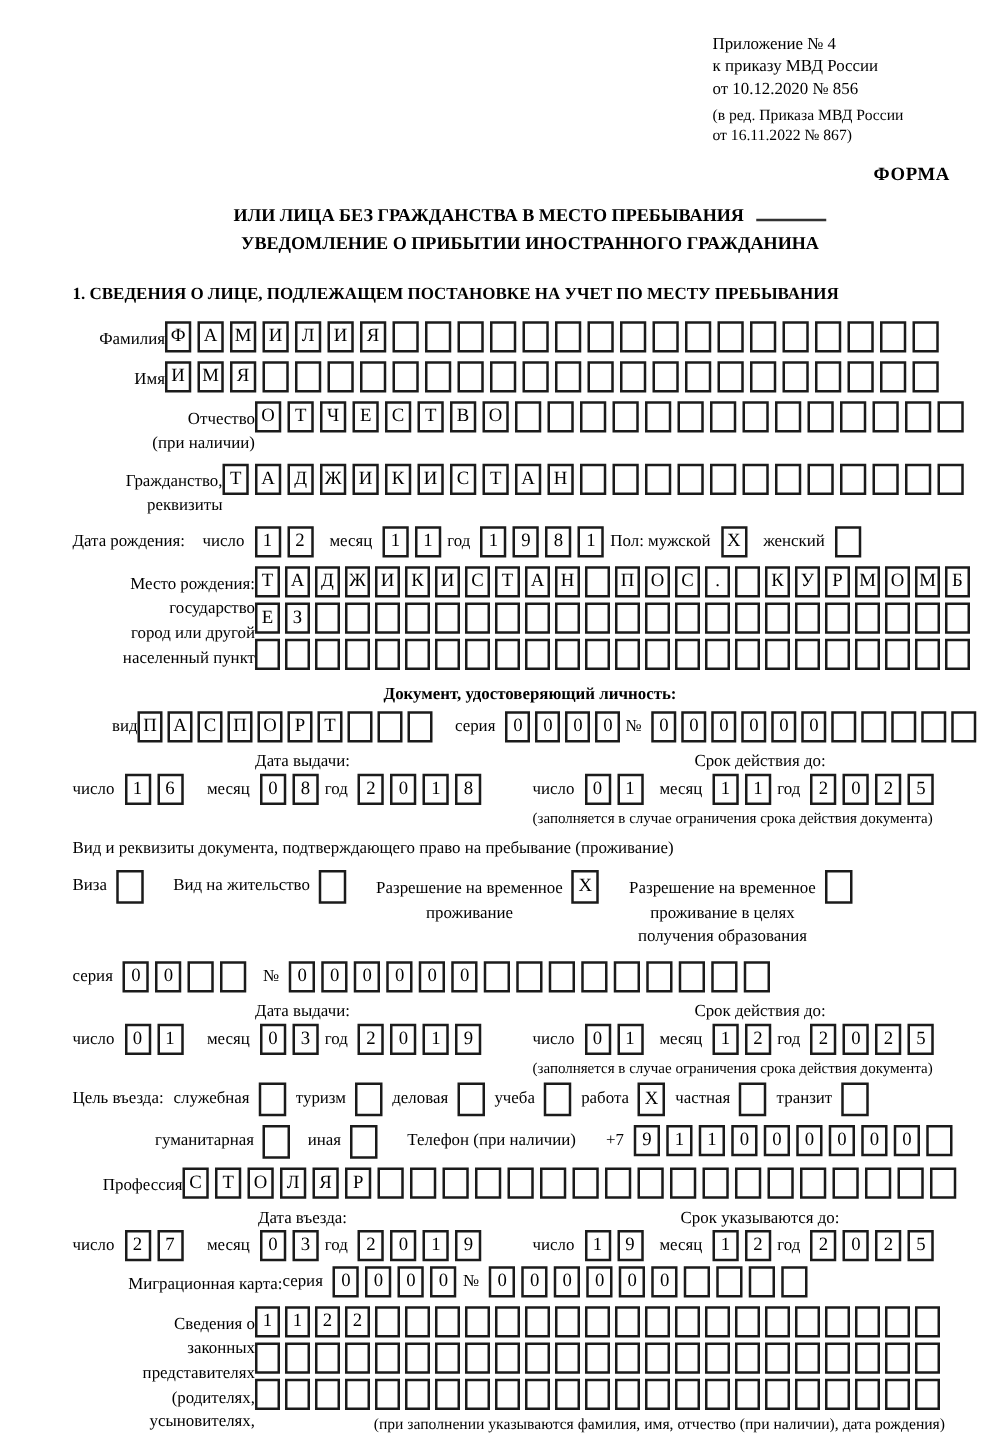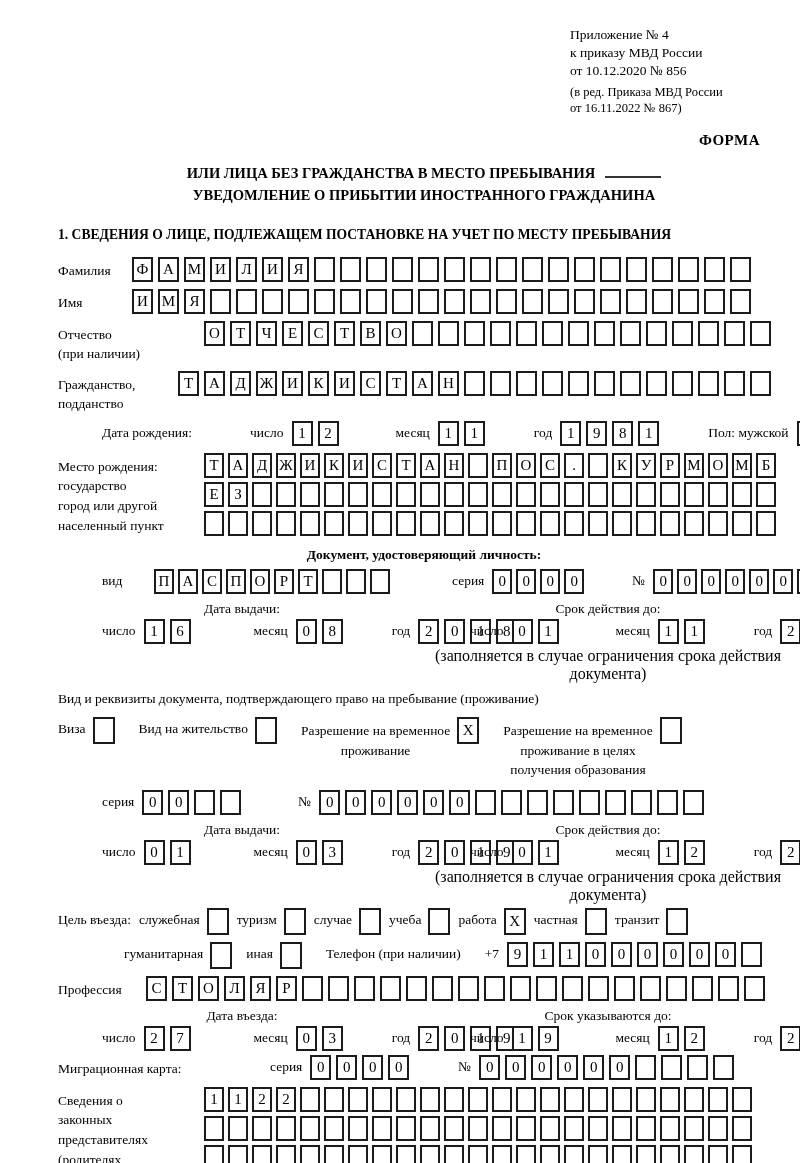--- a/index.html
+++ b/index.html
@@ -9,41 +9,41 @@
   .annex-wrap{display:flex;justify-content:flex-end;padding-right:25px;}
   .annex{width:195px;line-height:1.35;}
   .annex .sub{font-size:12.5px;margin-top:3px;line-height:1.3;}
   .forma{text-align:right;padding-right:30px;font-weight:bold;font-size:15px;margin-top:16px;letter-spacing:.5px;}
 
   .title{text-align:center;font-weight:bold;font-size:14.5px;margin-top:14px;line-height:1.5;}
   .title-underline{display:inline-block;width:56px;border-bottom:2px solid #333;margin-left:10px;vertical-align:baseline;}
 
   .sec-heading{font-weight:bold;font-size:13.6px;margin-top:20px;margin-bottom:14px;}
 
-  .row{display:flex;align-items:flex-start;margin-bottom:7px;}
+  .row{display:flex;align-items:flex-start;margin-bottom:7px;text-align:right;}
   .row-label{flex:none;padding-top:4px;line-height:1.45;}
   .cells{display:flex;flex-wrap:nowrap;}
   .cell{flex:none;box-sizing:border-box;width:21px;height:25px;border:2px solid #1b1b1b;margin-right:5px;display:inline-flex;align-items:center;justify-content:center;font-size:15px;background:#fff;}
   .tight .cell{width:20px;margin-right:4px;}
   .cellcol .cells{margin-bottom:4px;}
 
-  .inline-lbl{padding-top:4px;flex:none;margin-left:44px;}
+  .inline-lbl{padding-top:4px;flex:none;}
   .gap-s{width:8px;flex:none;}
   .gap-m{width:14px;flex:none;}
   .gap-l{width:24px;flex:none;}
 
   .doc-heading{text-align:center;font-weight:bold;font-size:13.5px;margin:4px 0 6px 0;}
 
   .date-pair{display:flex;margin-bottom:4px;}
   .date-col{display:flex;flex-direction:column;}
   .date-col.left{width:368px;}
   .date-col.right{width:364px;}
   .date-title{text-align:center;font-weight:normal;margin-bottom:2px;}
   .date-fields{display:flex;align-items:flex-start;}
-  .note{font-size:16px;margin-top:3px;text-align:center;}
+  .note{font-size:12px;margin-top:3px;text-align:left;}
 
   .intro{line-height:1.8;margin-top:4px;}
 
   .opts{display:flex;align-items:flex-start;margin-top:6px;margin-bottom:10px;}
   .opt{display:flex;align-items:flex-start;}
   .opt-label{padding-top:4px;}
   .opt-label.multiline{text-align:center;line-height:1.45;}
   .chk{flex:none;box-sizing:border-box;width:22px;height:27px;border:2px solid #1b1b1b;display:inline-flex;align-items:center;justify-content:center;font-size:15px;margin-left:7px;}
 
   .purp{display:flex;align-items:flex-start;margin-bottom:7px;}
@@ -165,21 +165,21 @@
         <span class="cell"></span>
         <span class="cell"></span>
         <span class="cell"></span>
         <span class="cell"></span>
       </div>
   </div>
 
   <div class="row">
     <div class="row-label" style="width:120px">
         <div>Гражданство,</div>
-        <div>подданство</div>
+        <div>реквизиты</div>
       </div>
     <div class="cells">
         <span class="cell">Т</span>
         <span class="cell">А</span>
         <span class="cell">Д</span>
         <span class="cell">Ж</span>
         <span class="cell">И</span>
         <span class="cell">К</span>
         <span class="cell">И</span>
         <span class="cell">С</span>
@@ -542,21 +542,21 @@
 
   <div class="purp">
     <span class="p-label">Цель въезда:</span>
       <span class="gap-s"></span>
     <span class="p-label">служебная</span>
     <span class="chk"></span>
       <span class="gap-s"></span>
     <span class="p-label">туризм</span>
     <span class="chk"></span>
       <span class="gap-s"></span>
-    <span class="p-label">случае</span>
+    <span class="p-label">деловая</span>
     <span class="chk"></span>
       <span class="gap-s"></span>
     <span class="p-label">учеба</span>
     <span class="chk"></span>
       <span class="gap-s"></span>
     <span class="p-label">работа</span>
     <span class="chk">X</span>
       <span class="gap-s"></span>
     <span class="p-label">частная</span>
     <span class="chk"></span>

